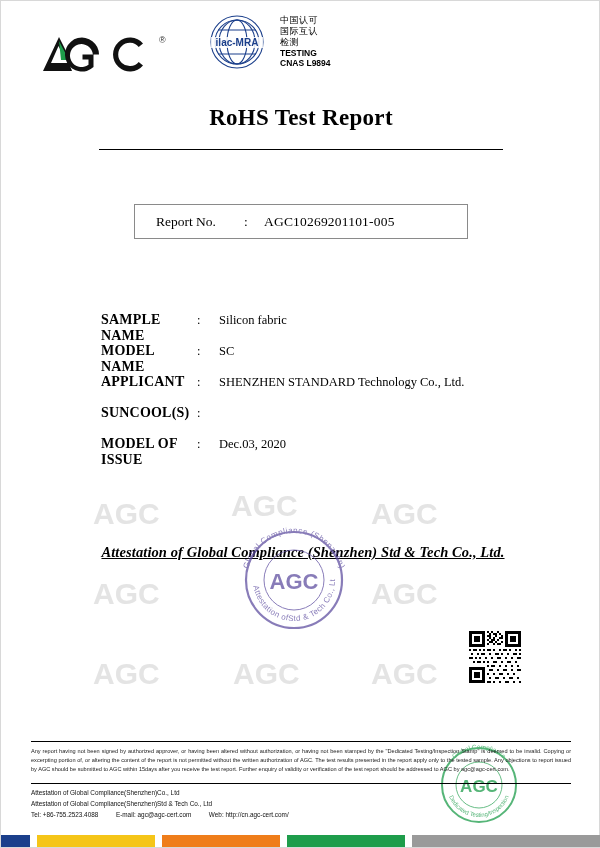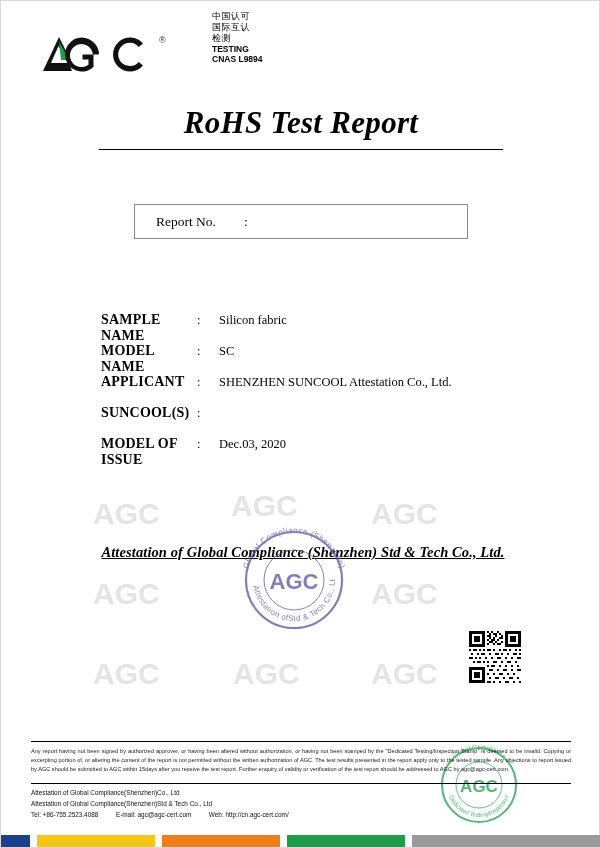--- a/index.html
+++ b/index.html
@@ -73,23 +73,22 @@
   .title-wrap {
     position: absolute;
     top: 104px;
     left: 0;
     width: 600px;
     text-align: center;
   }
   .report-title {
     font-family: "Liberation Serif", serif;
     font-weight: bold;
-    font-size: 31px;
+    font-size: 23px;
     letter-spacing: .3px;
-    font-style: italic;
   }
   .title-rule {
     position: absolute;
     left: 98px;
     top: 148px;
     width: 404px;
     height: 1px;
     background: #000;
   }
 
@@ -256,20 +255,35 @@
 
         <path d="M60 21.5 a17 17 0 1 0 -5.5 12.6 l0 -12.6 l-11 0 l0 5 l6 0 l0 5.2 a11.5 11.5 0 1 1 4.4 -10.2 z" fill="#111"></path>
 
         <path d="M104 10.5 a17 17 0 1 0 0 22 l-4.3 -3.6 a11.6 11.6 0 1 1 0 -14.9 z" fill="#111"></path>
       </svg>
       <span class="agc-reg">®</span>
     </div>
 
     <div class="cert-marks">
 
+      <div class="ilac-mark">
+        <svg width="62" height="62" viewBox="0 0 62 62">
+          <g fill="none" stroke="#1b3f8b" stroke-width="1.1">
+            <circle cx="31" cy="31" r="26"></circle>
+            <circle cx="31" cy="31" r="22"></circle>
+            <ellipse cx="31" cy="31" rx="10" ry="22"></ellipse>
+            <ellipse cx="31" cy="31" rx="18" ry="22"></ellipse>
+            <line x1="9" y1="31" x2="53" y2="31"></line>
+            <path d="M12 19 H50"></path>
+            <path d="M12 43 H50"></path>
+          </g>
+          <rect x="5" y="26" width="52" height="11" fill="#ffffff" opacity="0.85"></rect>
+          <text x="31" y="35" font-family="Liberation Sans, sans-serif" font-size="10" font-weight="bold" fill="#1b3f8b" text-anchor="middle">ilac-MRA</text>
+        </svg>
+      </div>
 
 
       <div class="cnas-text">
         <div class="cn">中国认可</div>
         <div class="cn">国际互认</div>
         <div class="cn">检测</div>
         <div class="en">TESTING</div>
         <div class="en">CNAS L9894</div>
       </div>
 
@@ -278,41 +292,42 @@
 
   <div class="title-wrap">
     <div class="report-title">RoHS Test Report</div>
   </div>
   <div class="title-rule"></div>
 
   <div class="report-no-box">
     <div class="report-no-inner">
       <span class="rn-label">Report No.</span>
       <span class="rn-colon">:</span>
+      <span class="rn-value">AGC10269201101-005</span>
     </div>
   </div>
 
   <div class="fields">
 
     <div class="field-row">
       <span class="f-label">SAMPLE NAME</span>
       <span class="f-colon">:</span>
       <span class="f-value">Silicon fabric</span>
     </div>
 
     <div class="field-row">
       <span class="f-label">MODEL NAME</span>
       <span class="f-colon">:</span>
       <span class="f-value">SC</span>
     </div>
 
     <div class="field-row">
       <span class="f-label">APPLICANT</span>
       <span class="f-colon">:</span>
-      <span class="f-value">SHENZHEN  SUNCOOL  Attestation Co., Ltd.</span>
+      <span class="f-value">SHENZHEN  STANDARD  Technology Co., Ltd.</span>
     </div>
 
     <div class="field-row">
       <span class="f-label">SUNCOOL(S)</span>
       <span class="f-colon">:</span>
     </div>
 
     <div class="field-row">
       <span class="f-label">MODEL OF ISSUE</span>
       <span class="f-colon">:</span>

